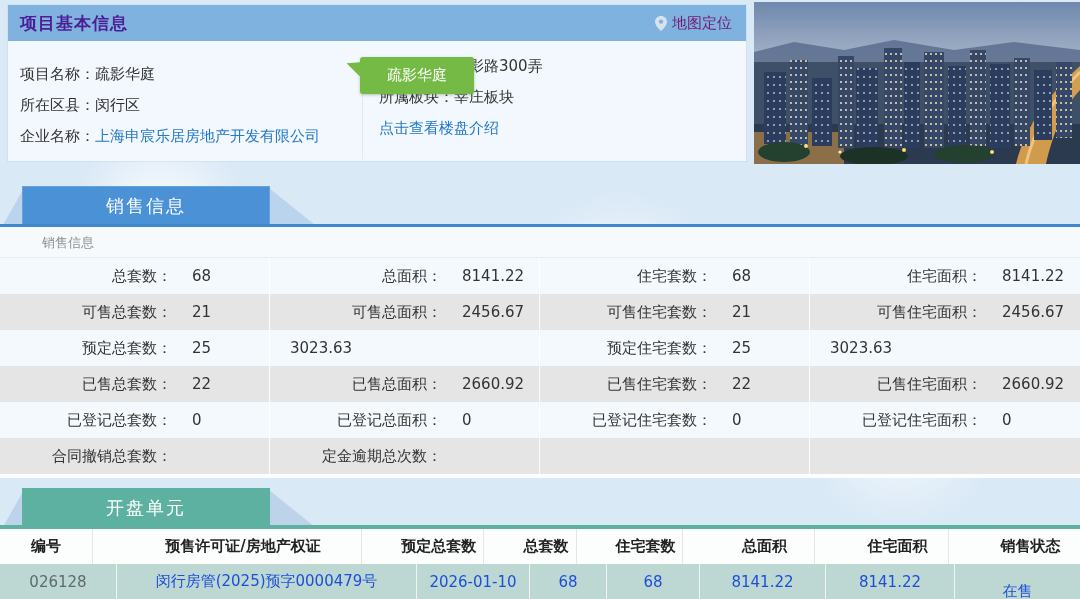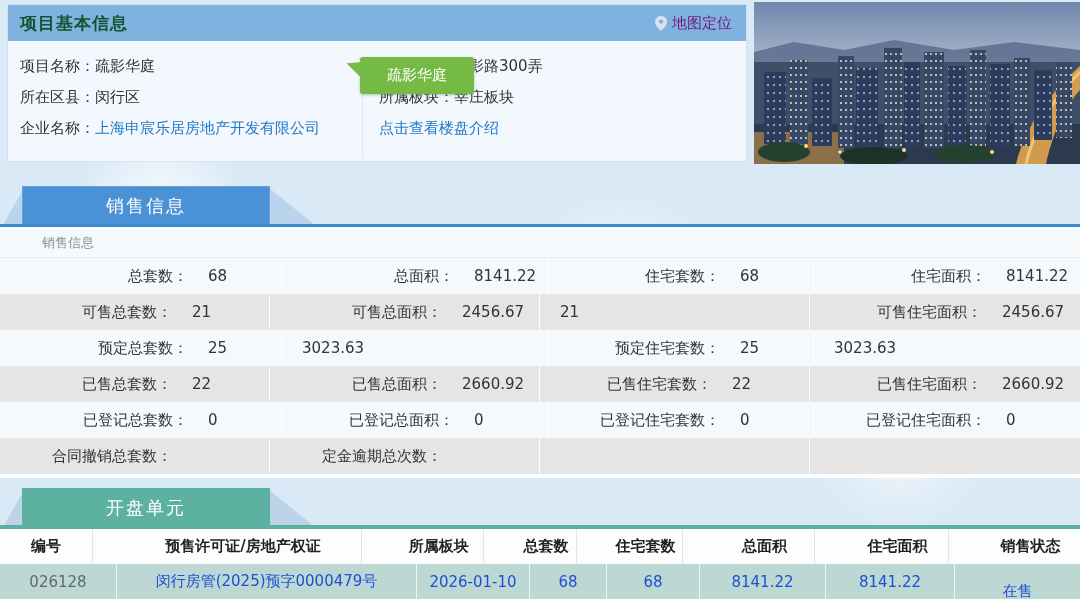--- a/index.html
+++ b/index.html
@@ -10,25 +10,25 @@
     background-color:#d9e9f6;
     background-image:
       radial-gradient(circle at 160px 220px, rgba(255,255,255,.55) 0 40px, rgba(255,255,255,0) 90px),
       radial-gradient(circle at 620px 300px, rgba(255,255,255,.45) 0 50px, rgba(255,255,255,0) 110px),
       radial-gradient(circle at 900px 430px, rgba(255,255,255,.4) 0 45px, rgba(255,255,255,0) 100px);
   }
 
   
   .panel-top { position:absolute; left:8px; top:5px; width:738px; height:156px; background:#f2f8fd; box-shadow:0 0 0 1px rgba(190,210,230,.35); }
   .panel-top-header { height:36px; background:#7fb2df; display:flex; align-items:center; justify-content:space-between; padding:0 14px 0 12px; }
-  .panel-title { color:#14532d; font-size:17px; font-weight:bold; letter-spacing:1px; }
+  .panel-title { color:#4c1d95; font-size:17px; font-weight:bold; letter-spacing:1px; }
   .map-link { display:flex; align-items:center; gap:5px; color:#701a75; font-size:15px; cursor:pointer; }
   .map-link svg { display:block; }
   .panel-top-body { position:relative; height:120px; display:flex; padding-top:14px; font-size:15px; color:#333; }
-  .pcol-left { width:354px; padding-left:12px; }
+  .pcol-left { width:354px; padding-left:12px;margin-top:8px; }
   .pcol-divider { width:1px; background:#dfe9f2; margin:2px 0; }
   .pcol-right { flex:1; padding-left:16px; }
   .pfield { height:31px; line-height:22px; display:flex; align-items:flex-start; }
   .pfield .lbl { color:#333; }
   .pfield .val { color:#333; }
   .pfield .link { color:#2478c8; cursor:pointer; }
   .name-tooltip {
     position:absolute; left:352px; top:16px; width:114px; height:37px;
     background:#74ba45; color:#fff; font-size:15px;
     display:flex; align-items:center; justify-content:center;
@@ -53,21 +53,21 @@
   .tab-teal .tab-main { background:#5db1a1; }
   .tab-teal .flank { background:#b3cbe5; }
   .rule-blue { position:absolute; left:0; top:224px; width:1080px; height:3px; background:#4087cc; }
   .rule-teal { position:absolute; left:0; top:525px; width:1080px; height:4px; background:#5db1a1; }
 
   
   .sales-panel { position:absolute; left:0; top:227px; width:1080px; height:251px; background:#fbfdfe; }
   .sales-sub { height:31px; line-height:31px; padding-left:42px; font-size:13px; color:#8a8f94; background:#f6fafc; border-bottom:1px solid #ececec; }
   .sales-grid { }
   .srow { display:flex; height:36px; align-items:stretch; }
-  .srow.odd { background:#f4f9fd;padding-left:16px; }
+  .srow.odd { background:#f4f9fd; }
   .srow.even { background:#e5e5e5; }
   .scell { width:270px; display:flex; align-items:center; border-right:1px solid rgba(255,255,255,.9); }
   .scell:last-child { border-right:none; }
   .scell .l { display:block; width:172px; text-align:right; font-size:15px; color:#333; }
   .scell .v { margin-left:20px; font-size:15px; color:#333; }
 
   
   .open-table { position:absolute; left:0; top:529px; width:1080px; background:#fdfefe; }
   .trow { display:flex; height:35px; }
   .trow .tc { display:flex; align-items:center; justify-content:center; font-size:15px; }
@@ -215,20 +215,21 @@
       <div class="srow even">
         <div class="scell">
             <span class="l">可售总套数：</span>
             <span class="v">21</span>
           </div>
         <div class="scell">
             <span class="l">可售总面积：</span>
             <span class="v">2456.67</span>
           </div>
         <div class="scell">
+            <span class="l">可售住宅套数：</span>
             <span class="v">21</span>
           </div>
         <div class="scell">
             <span class="l">可售住宅面积：</span>
             <span class="v">2456.67</span>
           </div>
       </div>
 
       <div class="srow odd">
         <div class="scell">
@@ -311,21 +312,21 @@
     <i class="flank l"></i>
     <i class="flank r"></i>
     <div class="tab-main">开盘单元</div>
   </div>
   <div class="rule-teal"></div>
 
   <section class="open-table">
     <div class="trow thead-row">
       <div class="tc c0">编号</div>
       <div class="tc c1">预售许可证/房地产权证</div>
-      <div class="tc c2">所属板块</div>
+      <div class="tc c2">预定总套数</div>
       <div class="tc c3">总套数</div>
       <div class="tc c4">住宅套数</div>
       <div class="tc c5">总面积</div>
       <div class="tc c6">住宅面积</div>
       <div class="tc c7">销售状态</div>
     </div>
     <div class="trow tdata-row">
       <div class="tc c0">026128</div>
       <div class="tc c1">闵行房管(2025)预字0000479号</div>
       <div class="tc c2">2026-01-10</div>

